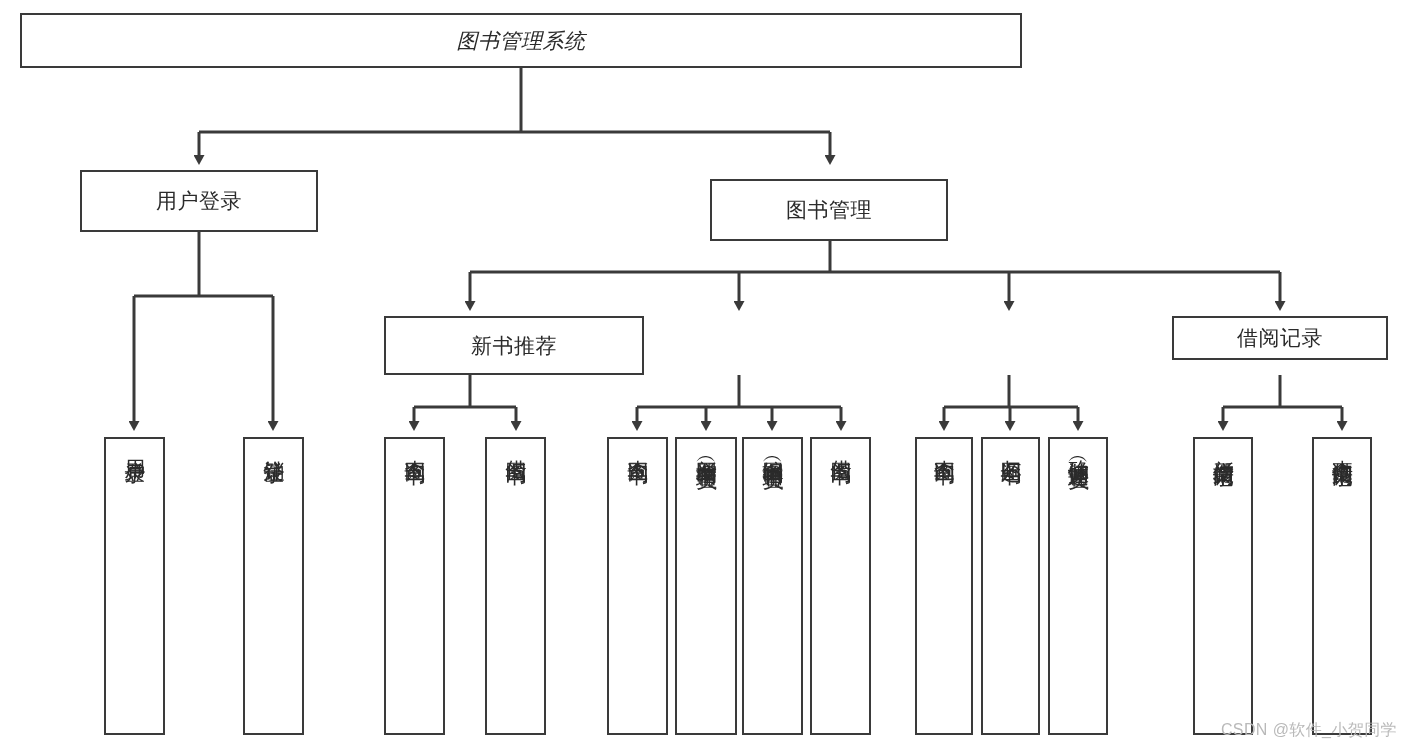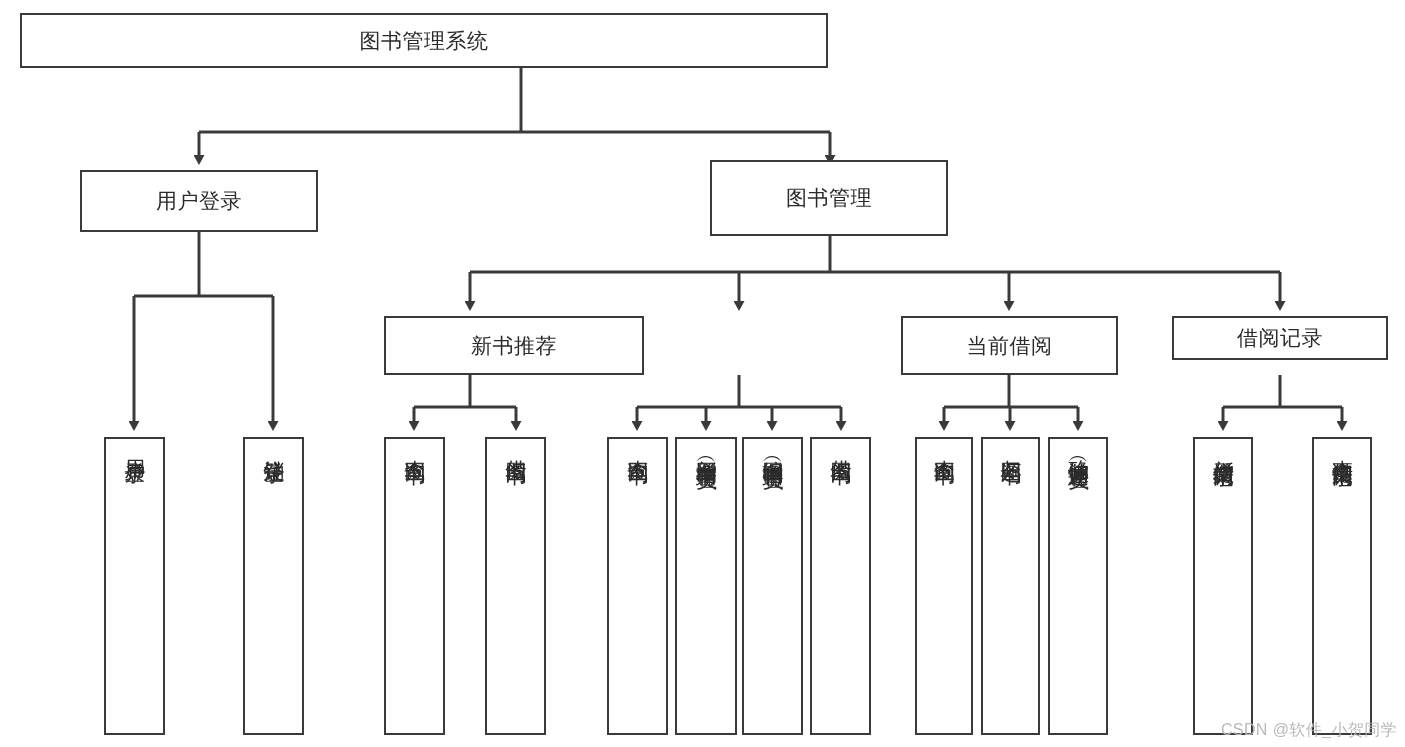--- a/index.html
+++ b/index.html
@@ -119,36 +119,33 @@
       <path d="M1078,407 L1078,422" marker-end="url(#arrow)"></path>
 
       <path d="M1280,375 L1280,407"></path>
       <path d="M1223,407 L1342,407"></path>
       <path d="M1223,407 L1223,422" marker-end="url(#arrow)"></path>
       <path d="M1342,407 L1342,422" marker-end="url(#arrow)"></path>
 
     </g>
   </svg>
 
-  <div class="node root h" style="left:20px; top:13px; width:808px; height:55px;">
+  <div class="node root h" style="left:20px; top:13px; width:1002px; height:55px;font-style:italic;">
     <span class="label">图书管理系统</span>
   </div>
 
   <div class="node h" style="left:80px; top:170px; width:238px; height:62px;">
     <span class="label">用户登录</span>
   </div>
-  <div class="node h" style="left:710px; top:160px; width:238px; height:76px;">
+  <div class="node h" style="left:710px; top:179px; width:238px; height:62px;">
     <span class="label">图书管理</span>
   </div>
 
   <div class="node h" style="left:384px; top:316px; width:260px; height:59px;">
     <span class="label">新书推荐</span>
-  </div>
-  <div class="node h" style="left:901px; top:316px; width:217px; height:59px;">
-    <span class="label">当前借阅</span>
   </div>
   <div class="node h" style="left:1172px; top:316px; width:216px; height:44px;">
     <span class="label">借阅记录</span>
   </div>
 
   <div class="node v" style="left:104px; top:437px; width:61px; height:298px;">
     <span class="label">用户登录</span>
   </div>
   <div class="node v" style="left:243px; top:437px; width:61px; height:298px;">
     <span class="label">注销登录</span>

